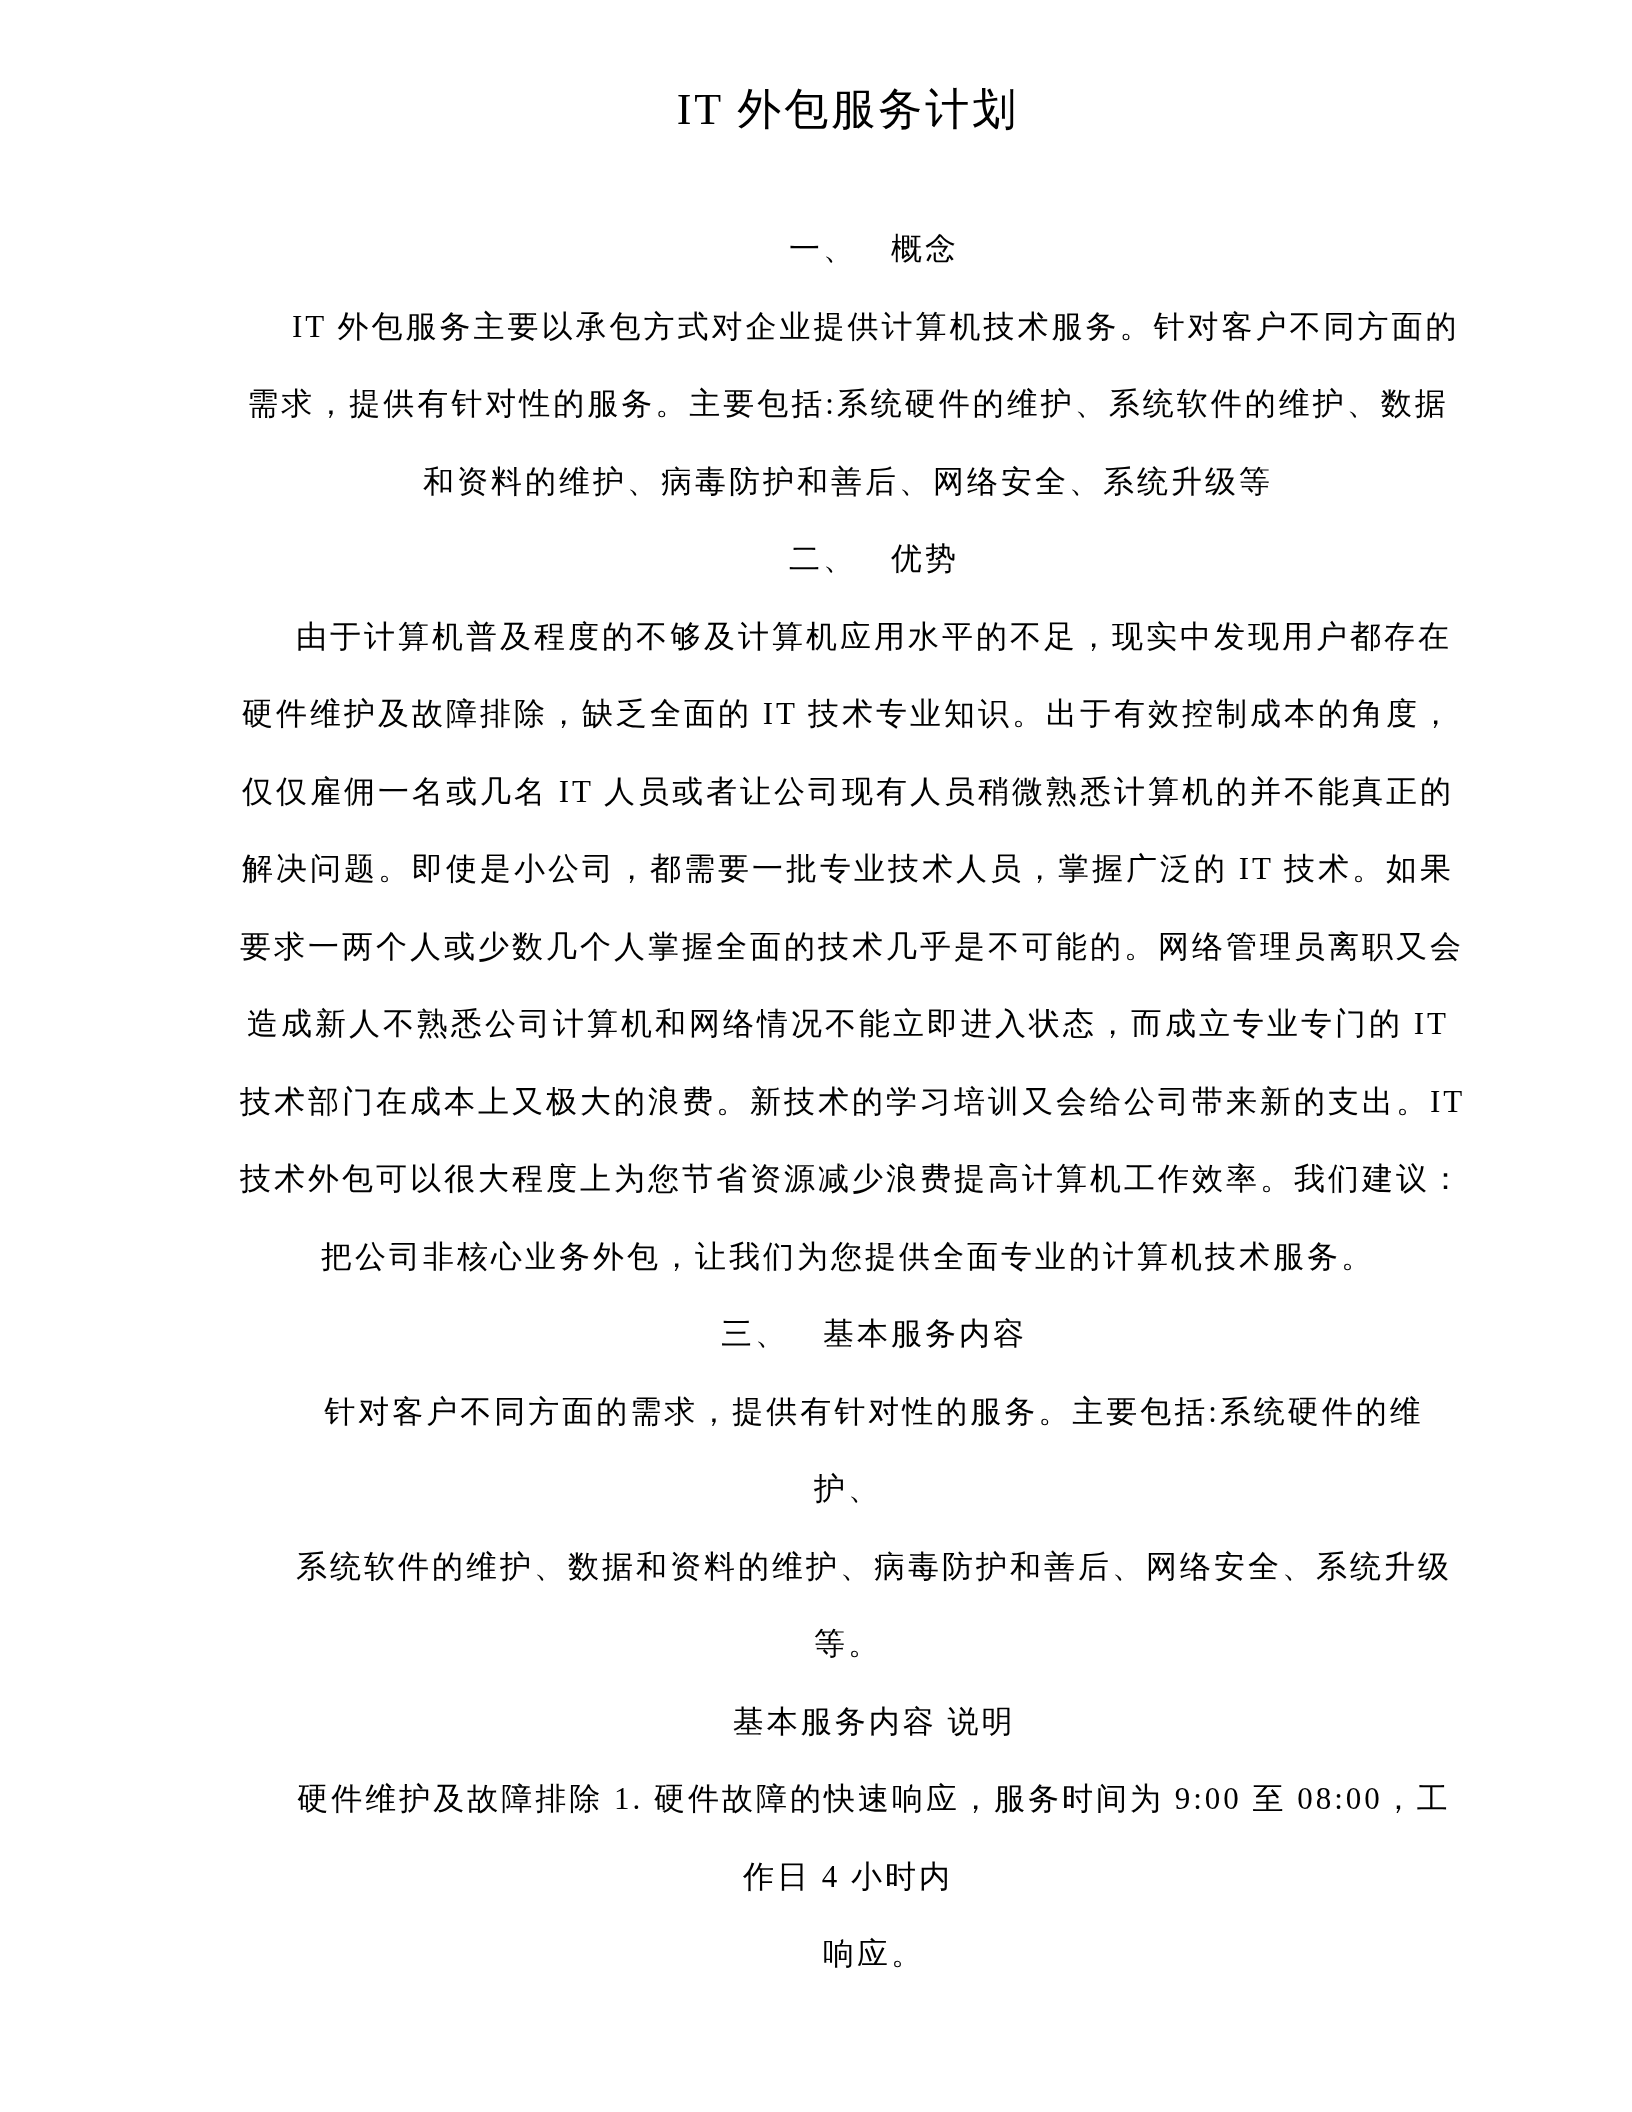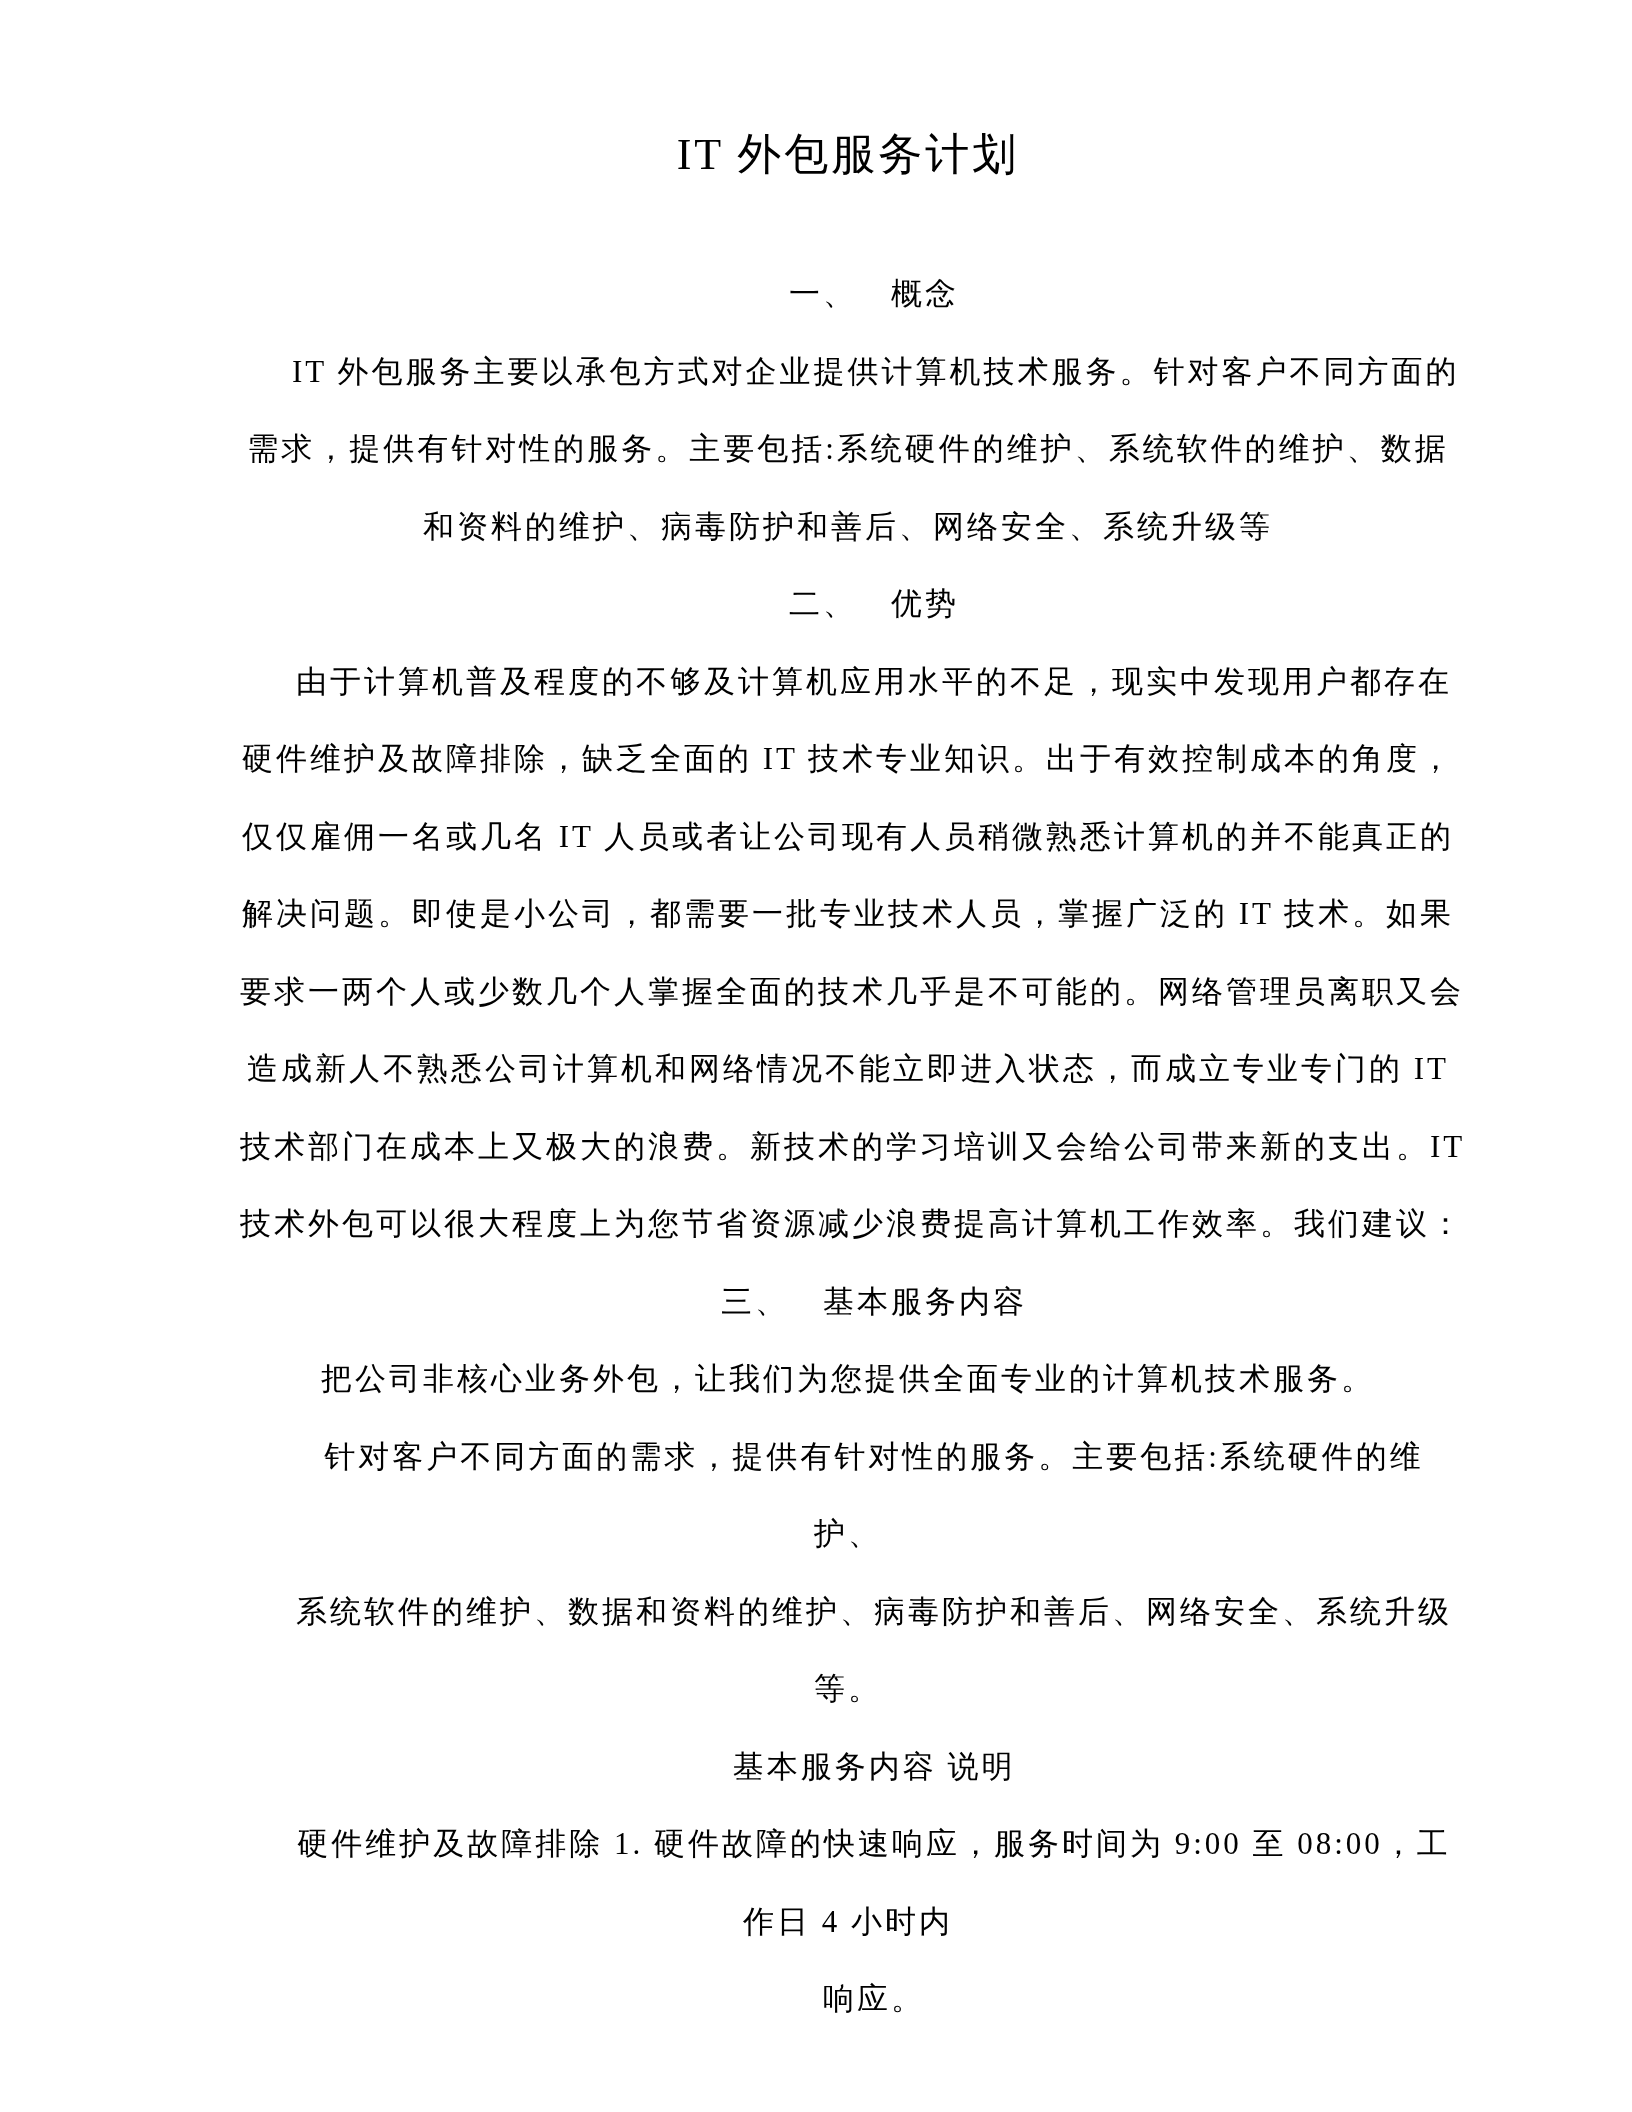--- a/index.html
+++ b/index.html
@@ -6,21 +6,21 @@
     margin: 0;
     padding: 0;
     background: #ffffff;
   }
   .page {
     position: relative;
     box-sizing: border-box;
     width: 1632px;
     height: 2112px;
     background: #ffffff;
-    padding: 113px 176px 0 240px;
+    padding: 68px 176px 0 240px;
     font-family: "Liberation Serif", "DejaVu Serif", serif;
     color: #000000;
     overflow: hidden;
   }
   .doc-title {
     margin: 0;
     height: 84px;
     line-height: 84px;
     font-size: 44px;
     font-weight: normal;
@@ -58,23 +58,23 @@
 
   <div class="line indent">二、　优势</div>
   <div class="line indent">由于计算机普及程度的不够及计算机应用水平的不足，现实中发现用户都存在</div>
   <div class="line">硬件维护及故障排除，缺乏全面的 IT 技术专业知识。出于有效控制成本的角度，</div>
   <div class="line">仅仅雇佣一名或几名 IT 人员或者让公司现有人员稍微熟悉计算机的并不能真正的</div>
   <div class="line">解决问题。即使是小公司，都需要一批专业技术人员，掌握广泛的 IT 技术。如果</div>
   <div class="line">要求一两个人或少数几个人掌握全面的技术几乎是不可能的。网络管理员离职又会</div>
   <div class="line">造成新人不熟悉公司计算机和网络情况不能立即进入状态，而成立专业专门的 IT</div>
   <div class="line">技术部门在成本上又极大的浪费。新技术的学习培训又会给公司带来新的支出。IT</div>
   <div class="line">技术外包可以很大程度上为您节省资源减少浪费提高计算机工作效率。我们建议：</div>
+  <div class="line">把公司非核心业务外包，让我们为您提供全面专业的计算机技术服务。</div>
+
   <div class="line indent">三、　基本服务内容</div>
-
-  <div class="line">把公司非核心业务外包，让我们为您提供全面专业的计算机技术服务。</div>
   <div class="line indent">针对客户不同方面的需求，提供有针对性的服务。主要包括:系统硬件的维</div>
   <div class="line">护、</div>
   <div class="line indent">系统软件的维护、数据和资料的维护、病毒防护和善后、网络安全、系统升级</div>
   <div class="line">等。</div>
   <div class="line indent">基本服务内容 说明</div>
   <div class="line indent">硬件维护及故障排除 1. 硬件故障的快速响应，服务时间为 9:00 至 08:00，工</div>
   <div class="line">作日 4 小时内</div>
   <div class="line indent">响应。</div>
 
 </div>

